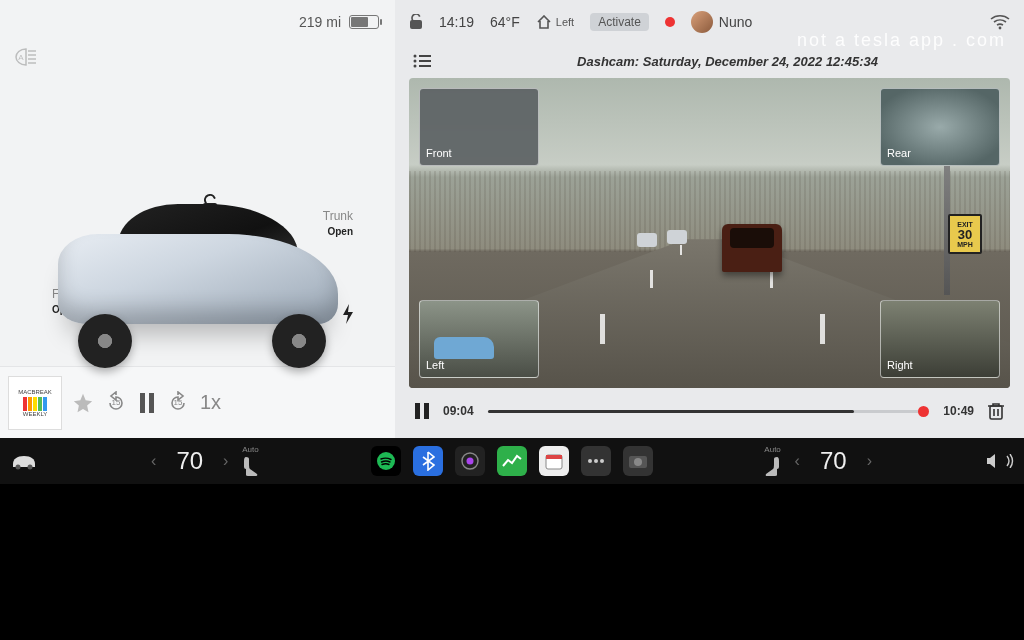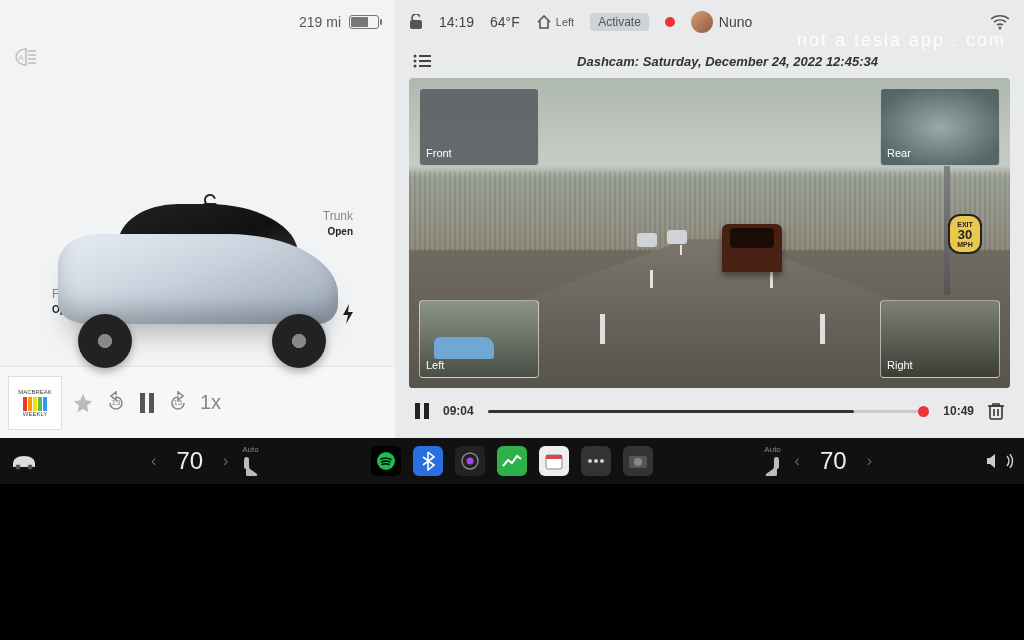--- a/index.html
+++ b/index.html
@@ -64,21 +64,21 @@
   .lane.l1{left:50%;top:54%;width:2px;height:10px;transform:translateX(-30px)}
   .lane.l2{left:50%;top:62%;width:3px;height:18px;transform:translateX(-60px)}
   .lane.l3{left:50%;top:76%;width:5px;height:30px;transform:translateX(-110px)}
   .lane.r1{left:50%;top:54%;width:2px;height:10px;transform:translateX(30px)}
   .lane.r2{left:50%;top:62%;width:3px;height:18px;transform:translateX(60px)}
   .lane.r3{left:50%;top:76%;width:5px;height:30px;transform:translateX(110px)}
   .truck{position:absolute;left:52%;top:47%;width:60px;height:48px;background:#4a1f14;border-radius:6px 6px 2px 2px;box-shadow:0 4px 6px rgba(0,0,0,.4);}
   .truck::before{content:"";position:absolute;left:8px;right:8px;top:4px;height:20px;background:#1a0d08;border-radius:4px;}
   .car-sm{position:absolute;top:49%;width:20px;height:14px;background:#cfd3d7;border-radius:3px;}
   .car-sm.a{left:43%} .car-sm.b{left:38%;top:50%}
-  .sign{position:absolute;right:28px;top:44%;width:34px;height:40px;background:#e8c94d;border:2px solid #222;border-radius:12px;display:flex;flex-direction:column;align-items:center;justify-content:center;font-size:7px;font-weight:700;color:#222;line-height:1;}
+  .sign{position:absolute;right:28px;top:44%;width:34px;height:40px;background:#e8c94d;border:2px solid #222;border-radius:2px;display:flex;flex-direction:column;align-items:center;justify-content:center;font-size:7px;font-weight:700;color:#222;line-height:1;}
   .sign .big{font-size:13px;}
   .pole{position:absolute;right:60px;top:20%;width:6px;height:50%;background:linear-gradient(#888,#555);}
   .trees{position:absolute;left:0;right:0;top:30%;height:26%;background:
     repeating-linear-gradient(90deg, rgba(60,50,40,.25) 0 2px, transparent 2px 5px);
     opacity:.5;}
   .pip{position:absolute;width:120px;height:78px;border:1px solid rgba(255,255,255,.55);border-radius:4px;background:rgba(80,80,80,.7);color:#fff;font-size:11px;display:flex;align-items:flex-end;padding:6px;backdrop-filter:blur(1px);}
   .pip.front{left:10px;top:10px;background:rgba(90,95,98,.9);}
   .pip.rear{right:10px;top:10px;background:radial-gradient(ellipse at center,#9aa 0%,#566 80%);}
   .pip.leftc{left:10px;bottom:10px;background:linear-gradient(#8c9488,#4a4e46);}
   .pip.leftc::after{content:"";position:absolute;left:14px;bottom:18px;width:60px;height:22px;background:#6fa8d4;border-radius:6px 10px 3px 3px;}

